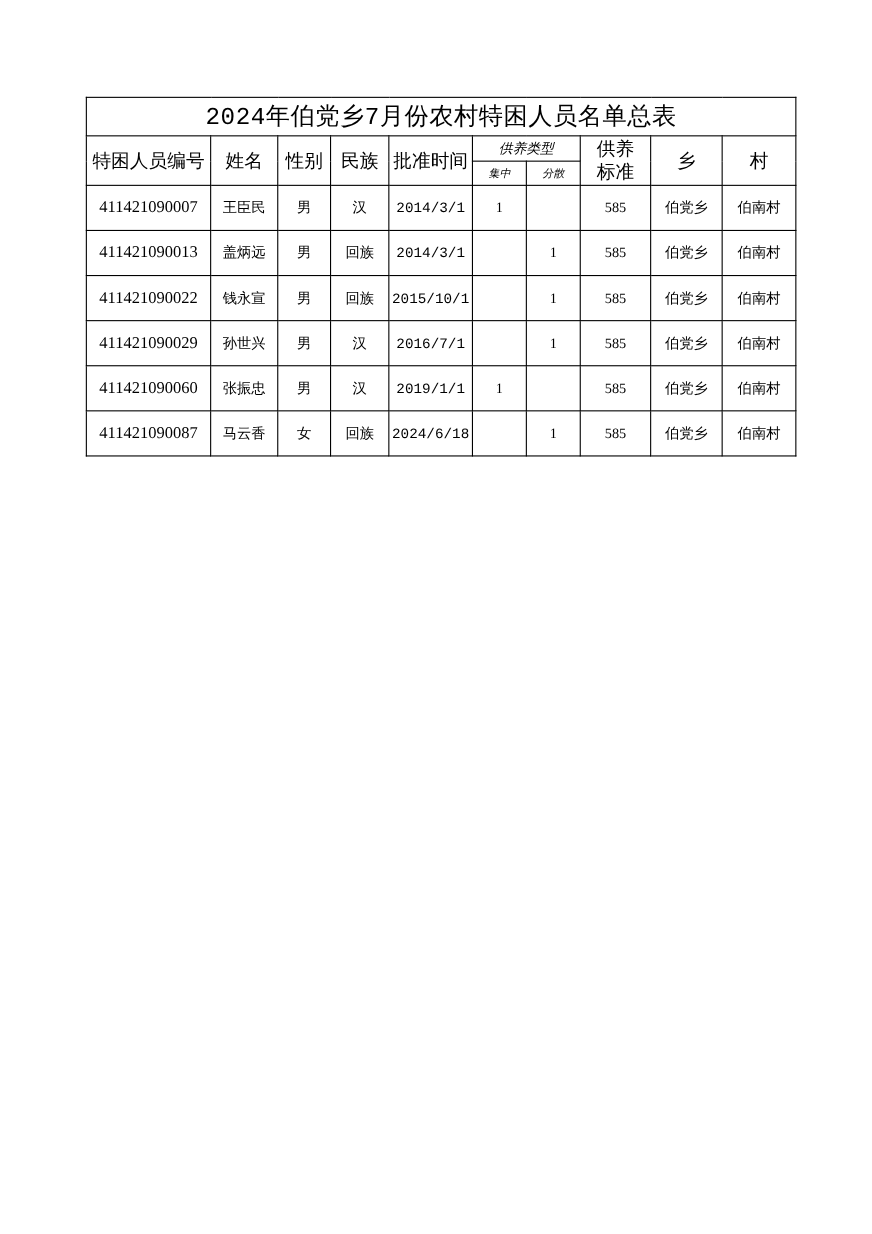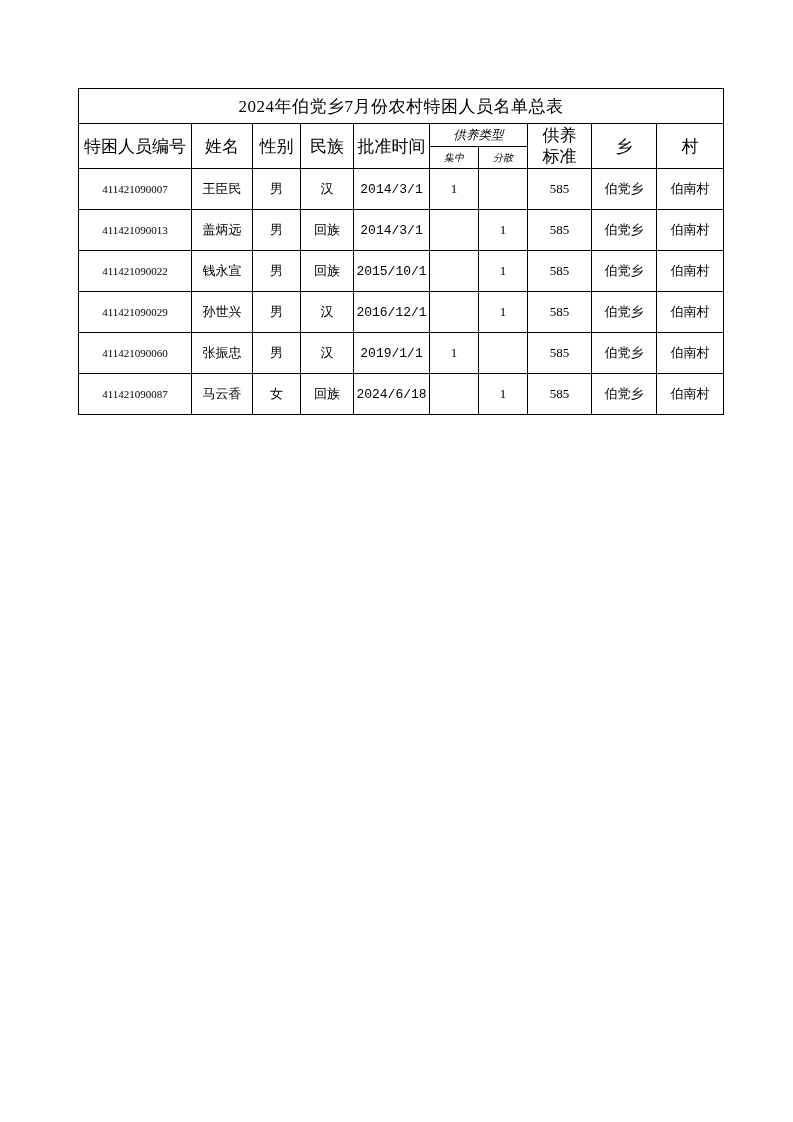--- a/index.html
+++ b/index.html
@@ -34,24 +34,24 @@
   }
   table.main td, table.main th {
     border: 1px solid #000000;
     text-align: center;
     vertical-align: middle;
     font-weight: normal;
     padding: 0;
   }
   .title-cell {
     height: 34px;
-    font-size: 17px;
+    font-size: 22px;
     font-weight: bold;
     letter-spacing: 0.5px;
-    font-family: Liberation Serif, serif;
+    font-family: Liberation Mono, monospace;
   }
   .hdr {
     font-size: 17px;
     height: 44px;
   }
   .hdr-sub {
     font-size: 10px;
     height: 19px;
     font-style: italic;
   }
@@ -62,21 +62,21 @@
   }
   .hdr-two-line {
     font-size: 17px;
     line-height: 1.25;
   }
   td.data {
     height: 40px;
     font-size: 13px;
   }
   td.idnum {
-    font-size: 11px;
+    font-size: 15px;
   }
   .c-id { width: 113px; }
   .c-name { width: 61px; }
   .c-sex { width: 48px; }
   .c-eth { width: 53px; }
   .c-date { width: 76px; }
   .c-conc { width: 49px; }
   .c-disp { width: 49px; }
   .c-std { width: 64px; }
   .c-town { width: 65px; }
@@ -161,21 +161,21 @@
           <td class="data">585</td>
           <td class="data">伯党乡</td>
           <td class="data">伯南村</td>
         </tr>
 
         <tr>
           <td class="data idnum">411421090029</td>
           <td class="data">孙世兴</td>
           <td class="data">男</td>
           <td class="data">汉</td>
-          <td class="data nowrap">2016/12/1</td>
+          <td class="data nowrap">2016/7/1</td>
           <td class="data"></td>
           <td class="data">1</td>
           <td class="data">585</td>
           <td class="data">伯党乡</td>
           <td class="data">伯南村</td>
         </tr>
 
         <tr>
           <td class="data idnum">411421090060</td>
           <td class="data">张振忠</td>

